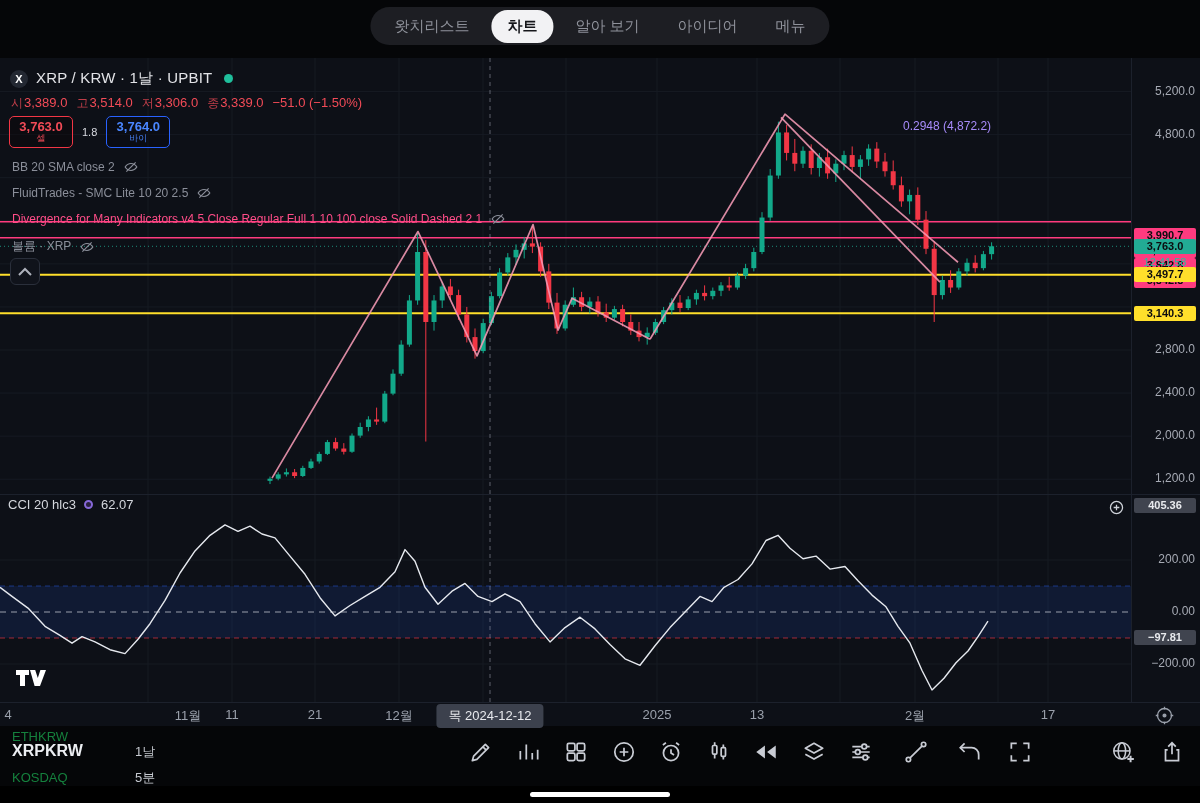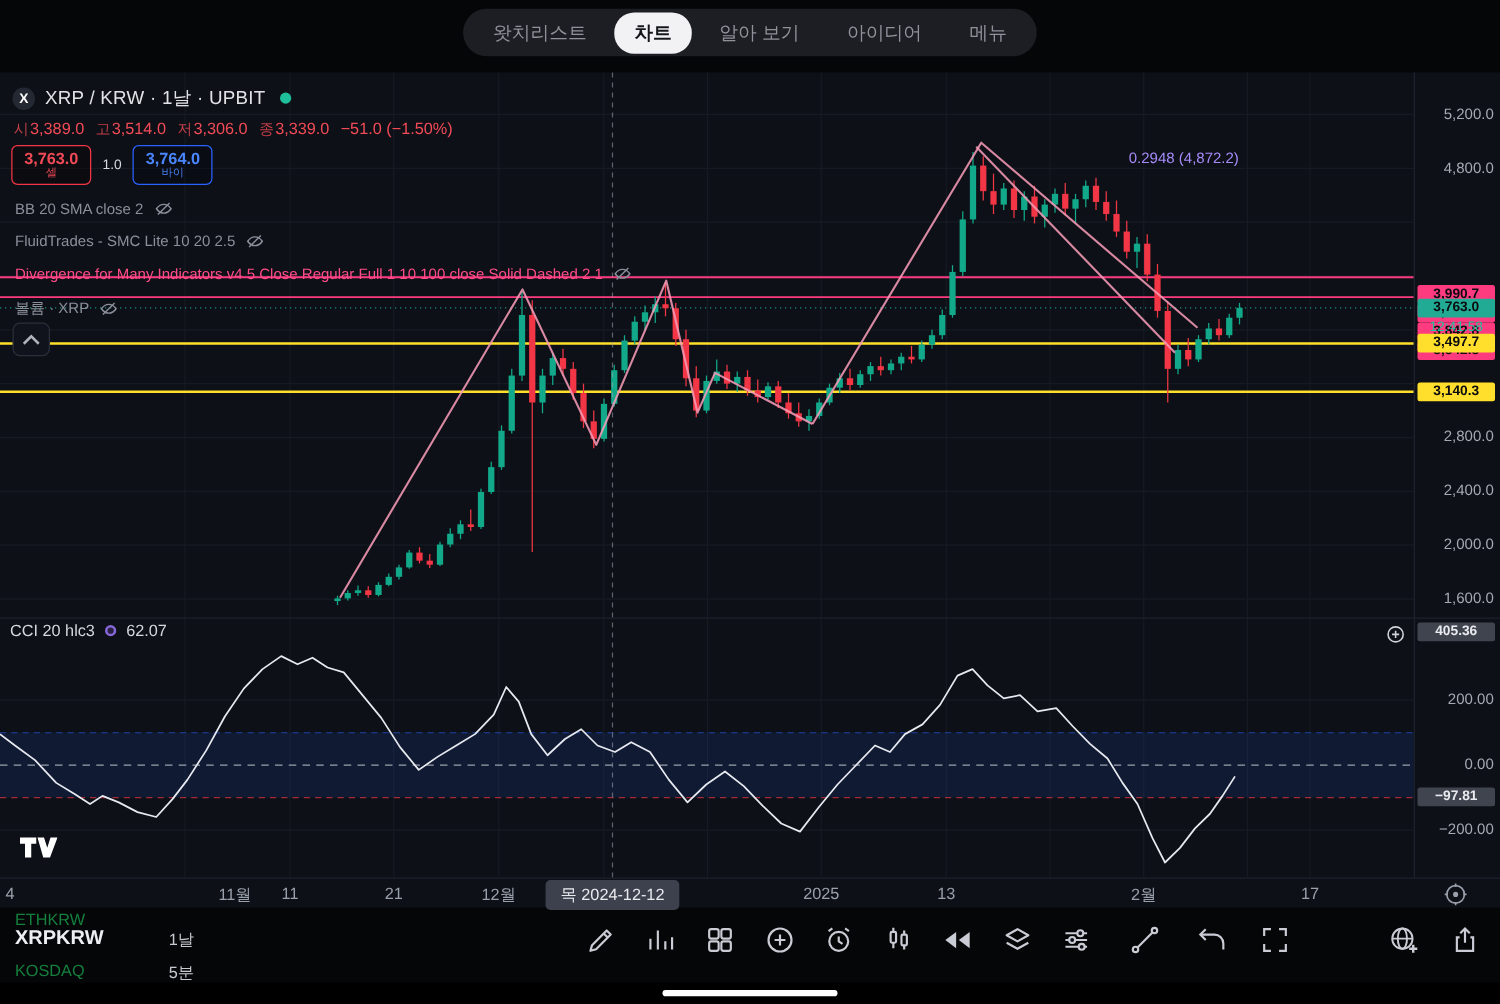--- a/index.html
+++ b/index.html
@@ -334,21 +334,21 @@
   <span><span class="lab">저</span><span>3,306.0</span></span>
   <span><span class="lab">종</span><span>3,339.0</span></span>
   <span>−51.0 (−1.50%)</span>
 </div>
 
 <div class="trade-row">
   <button class="sell-btn">
     <span class="btn-price">3,763.0</span>
     <span class="btn-sub">셀</span>
   </button>
-  <span class="spread">1.0</span>
+  <span class="spread">1.8</span>
   <button class="buy-btn">
     <span class="btn-price">3,764.0</span>
     <span class="btn-sub">바이</span>
   </button>
 </div>
 
 <div class="ind-row" style="top:160px">
   <span class="ind-label">BB 20 SMA close 2</span>
   <span class="eye-off">
       <svg viewBox="0 0 24 24">
@@ -402,21 +402,21 @@
   <div class="countdown" style="top:198px">12:41:58</div>
   <div class="badge yellow" style="top:209px">3,497.7</div>
   <div class="badge yellow" style="top:248px">3,140.3</div>
   <div class="badge gray" style="top:440px">405.36</div>
   <div class="badge gray" style="top:572px">−97.81</div>
 <div class="axis-label" style="top: 25.5385px;">5,200.0</div>
     <div class="axis-label" style="top: 68.6154px;">4,800.0</div>
     <div class="axis-label" style="top: 284px;">2,800.0</div>
     <div class="axis-label" style="top: 327.077px;">2,400.0</div>
     <div class="axis-label" style="top: 370.154px;">2,000.0</div>
-    <div class="axis-label" style="top: 413.231px;">1,600.0</div>
+    <div class="axis-label" style="top: 413.231px;">1,200.0</div>
     <div class="axis-label" style="top: 494px;">200.00</div>
     <div class="axis-label" style="top: 546px;">0.00</div>
     <div class="axis-label" style="top: 598px;">−200.00</div>
   </div>
 
 <div class="cci-header">
   <span class="cci-title">CCI 20 hlc3</span>
   <span class="cci-dot"></span>
   <span class="cci-value">62.07</span>
 </div>

